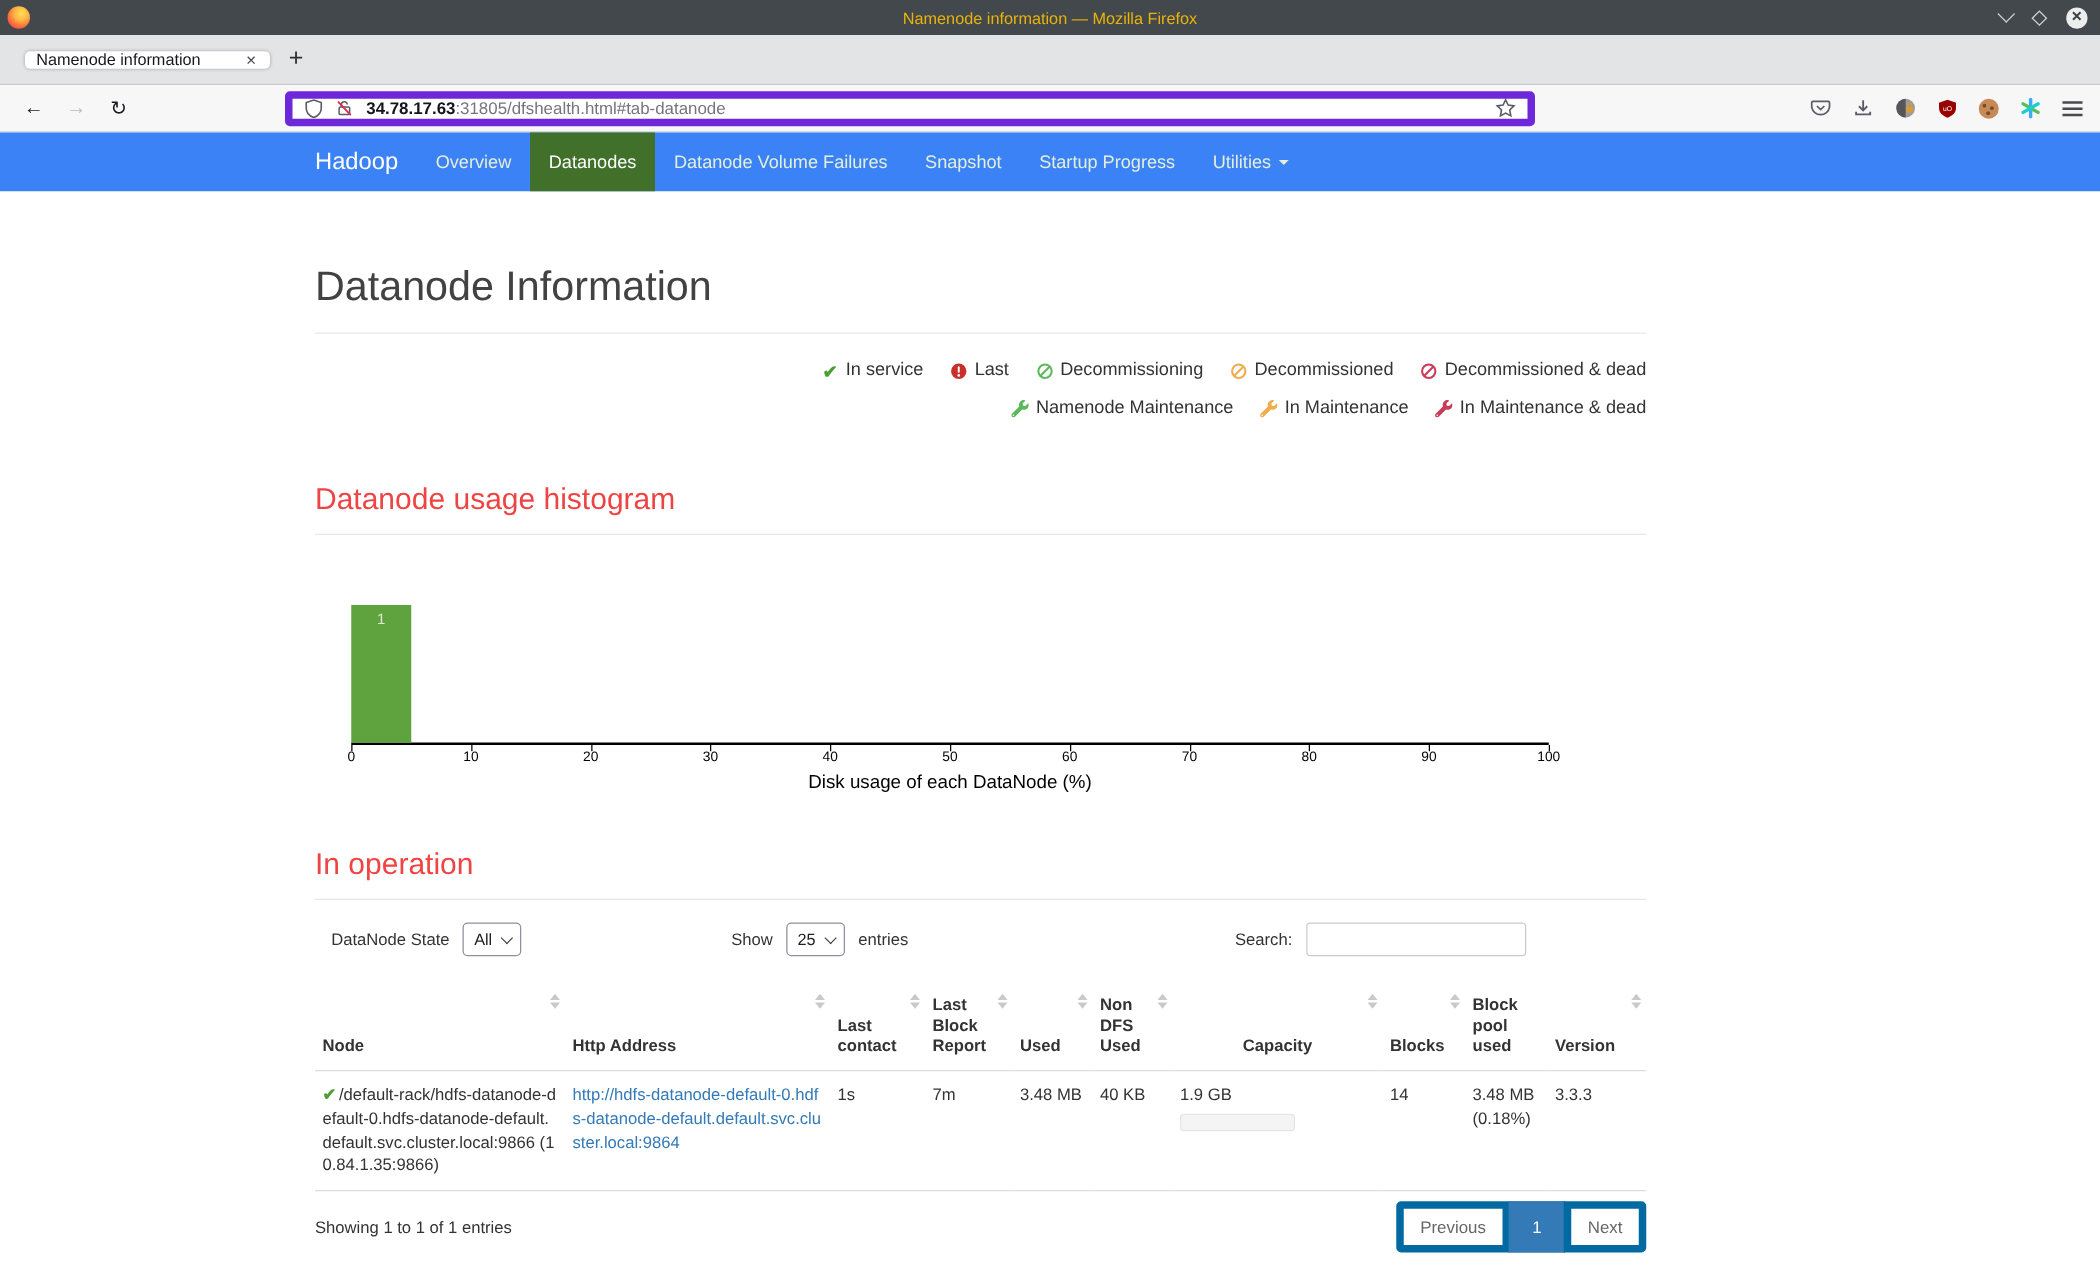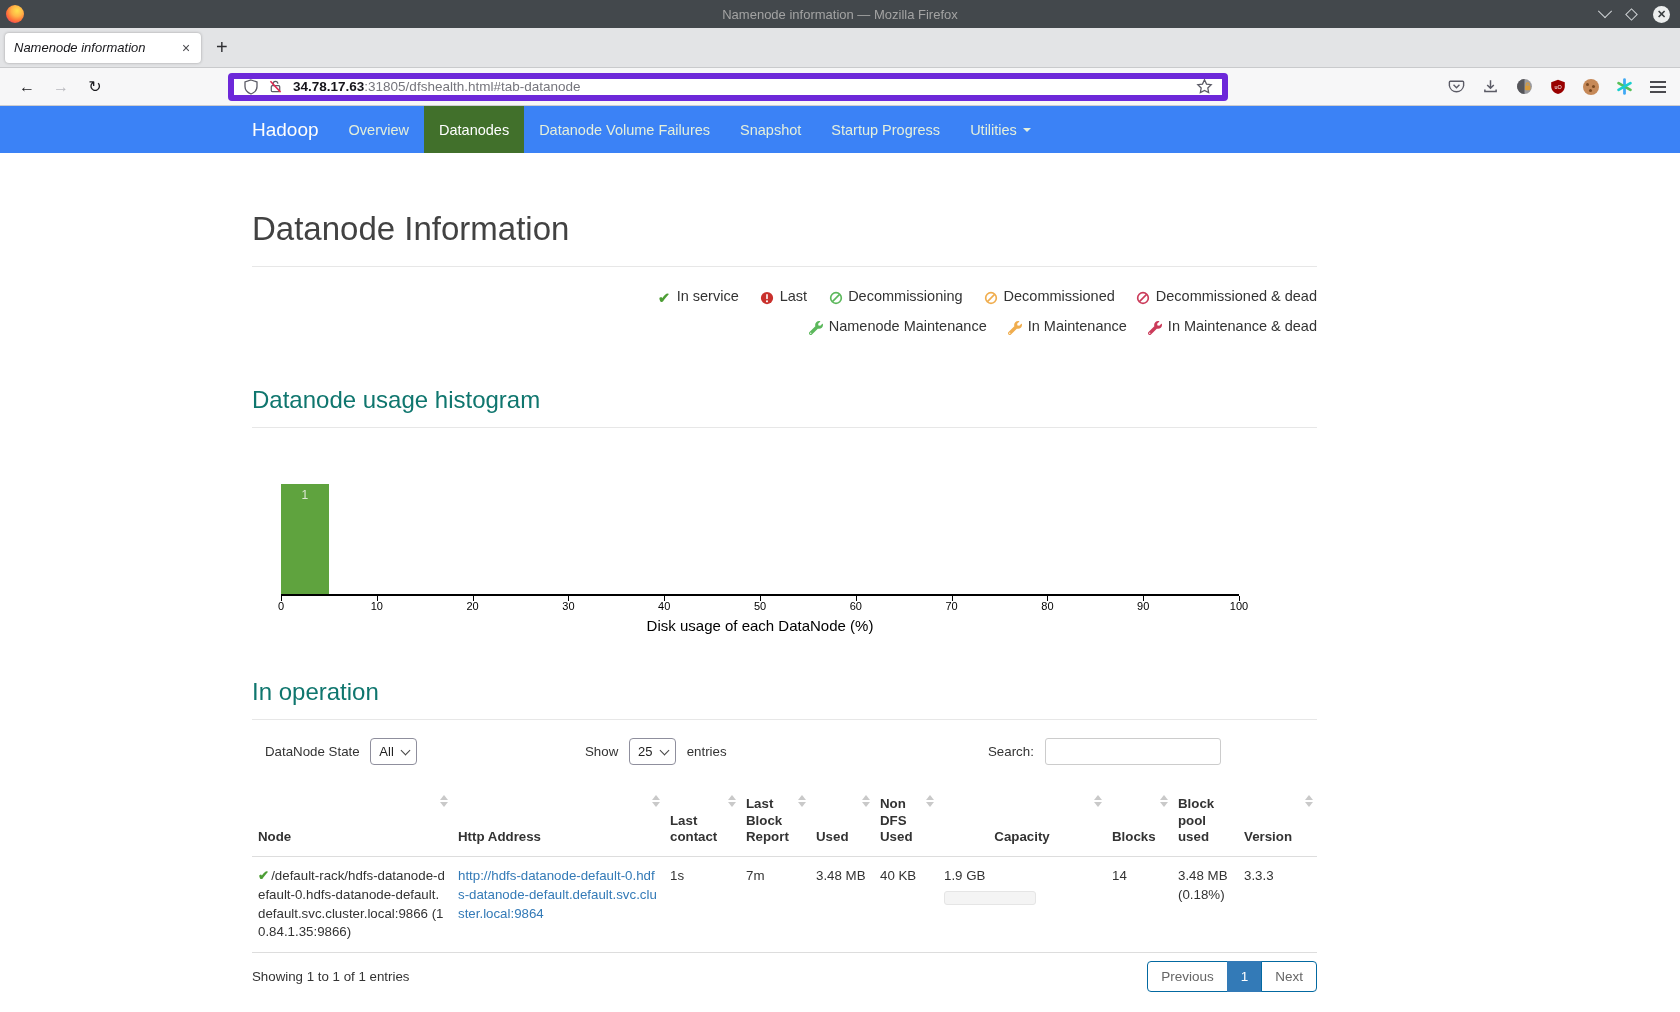--- a/index.html
+++ b/index.html
@@ -5,30 +5,30 @@
   * { box-sizing: border-box; }
   html,body { margin:0; padding:0; }
   body {
     width:1680px; height:1012px; overflow:hidden; background:#fff;
     font-family:"Liberation Sans", sans-serif; position:relative;
   }
   
   .titlebar { height:28px; background:#43484c; display:flex; align-items:center; position:relative; }
   .ff-logo { width:18px; height:18px; border-radius:50%; margin-left:6px; z-index:2;
     background:radial-gradient(circle at 62% 32%, #ffe14d 0%, #ffb447 34%, #ff7139 62%, #e3306e 92%); }
-  .win-title { position:absolute; left:0; right:0; text-align:center; color:#a3a3a3; font-size:13px; }
+  .win-title { position:absolute; left:0; right:0; text-align:center; color:#eab308; font-size:13px; }
   .win-controls { margin-left:auto; display:flex; gap:17px; align-items:center; margin-right:10px; z-index:2; }
   .wc-chevron { width:10px; height:10px; border-right:1.6px solid #cfd3d6; border-bottom:1.6px solid #cfd3d6;
     transform:rotate(45deg) translate(-2px,-2px); }
   .wc-diamond { width:9px; height:9px; border:1.6px solid #cfd3d6; transform:rotate(45deg); }
   .wc-close { width:17px; height:17px; border-radius:50%; background:#eceeee; color:#3a3f42;
     font-size:11px; line-height:17px; text-align:center; font-weight:bold; }
   .tabbar { height:40px; background:#e3e4e6; border-bottom:1px solid #c9cacc; display:flex; align-items:center; }
-  .tab { margin-left:5px; width:196px; height:30px; background:#fff; border-radius:4px;
-    box-shadow:0 0 3px rgba(0,0,0,.3); display:flex; align-items:center; padding:0 9px;font-style:italic; }
+  .tab { margin-left:20px; width:196px; height:14px; background:#fff; border-radius:4px;
+    box-shadow:0 0 3px rgba(0,0,0,.3); display:flex; align-items:center; padding:0 9px; }
   .tab-title { flex:1; font-size:13px; color:#17171b; white-space:nowrap; overflow:hidden; }
   .tab-close { color:#4a4a4f; font-size:14px; padding:0 2px; }
   .newtab { font-size:20px; color:#2f2f33; margin-left:15px; font-weight:300; }
   .toolbar { height:38px; background:#f7f7f8; border-bottom:1px solid #cdcdd0; display:flex; align-items:center; padding-left:10px; }
   .tb-btn { width:34px; text-align:center; font-size:16px; color:#1b1b1f; }
   .tb-btn.disabled { color:#b9b9be; }
   .urlbar { width:1000px; height:28px; margin-left:116px; background:#fff; border:6px solid #6d28d9;
     border-radius:4px; display:flex; align-items:center; padding:0 9px; }
   .url-text { margin-left:10px; font-size:13.5px; flex:1; white-space:nowrap; overflow:hidden; }
   .url-host { color:#15141a; font-weight:bold; }
@@ -46,21 +46,21 @@
   .nav-item.active { background:#41702b; color:#fff; }
   .caret { display:inline-block; margin-left:6px; width:0; height:0; border-left:4px solid transparent;
     border-right:4px solid transparent; border-top:4px solid #e4efdb; }
   
   .container { width:1065px; margin-left:252px; }
   .page-title { font-size:33px; font-weight:400; color:#424242; margin:57px 0 18px 0; }
   hr.rule { border:0; border-top:1px solid #e7e7e7; margin:0; }
   .legend { text-align:right; margin-top:15px; font-size:14.5px; color:#333; line-height:28px; }
   .legend-item { margin-left:20px; white-space:nowrap; display:inline-block; }
   .legend-icon { display:inline-block; width:17px; text-align:center; margin-right:4px; vertical-align:-2px; }
-  .section-h { font-size:24px; font-weight:400; color:#0f766e; margin:44px 0 13px 0; }
+  .section-h { font-size:24px; font-weight:400; color:#ef4444; margin:44px 0 13px 0; }
   
   .chart { padding-top:56px; }
   .plot { position:relative; width:958px; height:112px; margin-left:29px; border-bottom:2px solid #000; }
   .plot .hbar { position:absolute; bottom:0; background:#5FA33E; text-align:center; }
   .plot .hbar span { color:#dde8d3; font-size:12px; display:inline-block; margin-top:4px; }
   .plot i.tickmark { position:absolute; bottom:-7px; width:1px; height:5px; background:#000; }
   .tick-labels { position:relative; width:958px; margin-left:29px; height:17px; }
   .tick-labels span { position:absolute; top:4px; transform:translateX(-50%); font-size:11px; color:#000; }
   .xlabel { width:958px; margin-left:29px; text-align:center; font-size:15px; color:#000; margin-top:4px; }
   
@@ -85,21 +85,21 @@
   .check { color:#4d9e35; font-weight:bold; margin-right:2px; }
   .sort { position:absolute; top:7px; right:4px; display:inline-flex; flex-direction:column; gap:2px; }
   .sort i { display:block; width:0; height:0; border-left:4px solid transparent; border-right:4px solid transparent; }
   .sort .tu { border-bottom:5px solid #c9c9c9; }
   .sort .tdn { border-top:5px solid #c9c9c9; }
   .progress-bar { width:92px; height:14px; background:#f4f4f4; border:1px solid #e5e5e5; border-radius:3px; margin-top:5px; }
   
   .table-footer { display:flex; align-items:center; margin-top:8px; }
   .showing { font-size:13.3px; color:#333; }
   .pagination { margin-left:auto; display:flex; font-size:13.5px; }
-  .page-btn { padding:7px 13px; border:1px solid #0369a1; background:#fff; color:#666; margin-left:-1px; }
+  .page-btn { padding:7px 13px; border:6px solid #0369a1; background:#fff; color:#666; margin-left:-1px; }
   .page-btn.first { border-radius:4px 0 0 4px; margin-left:0; }
   .page-btn.last { border-radius:0 4px 4px 0; }
   .page-btn.active { background:#337ab7; border-color:#337ab7; color:#fff; }
   svg.gl { display:block; }
 </style>
 </head>
 <body>
 
 <div class="titlebar">
   <div class="ff-logo"></div>

